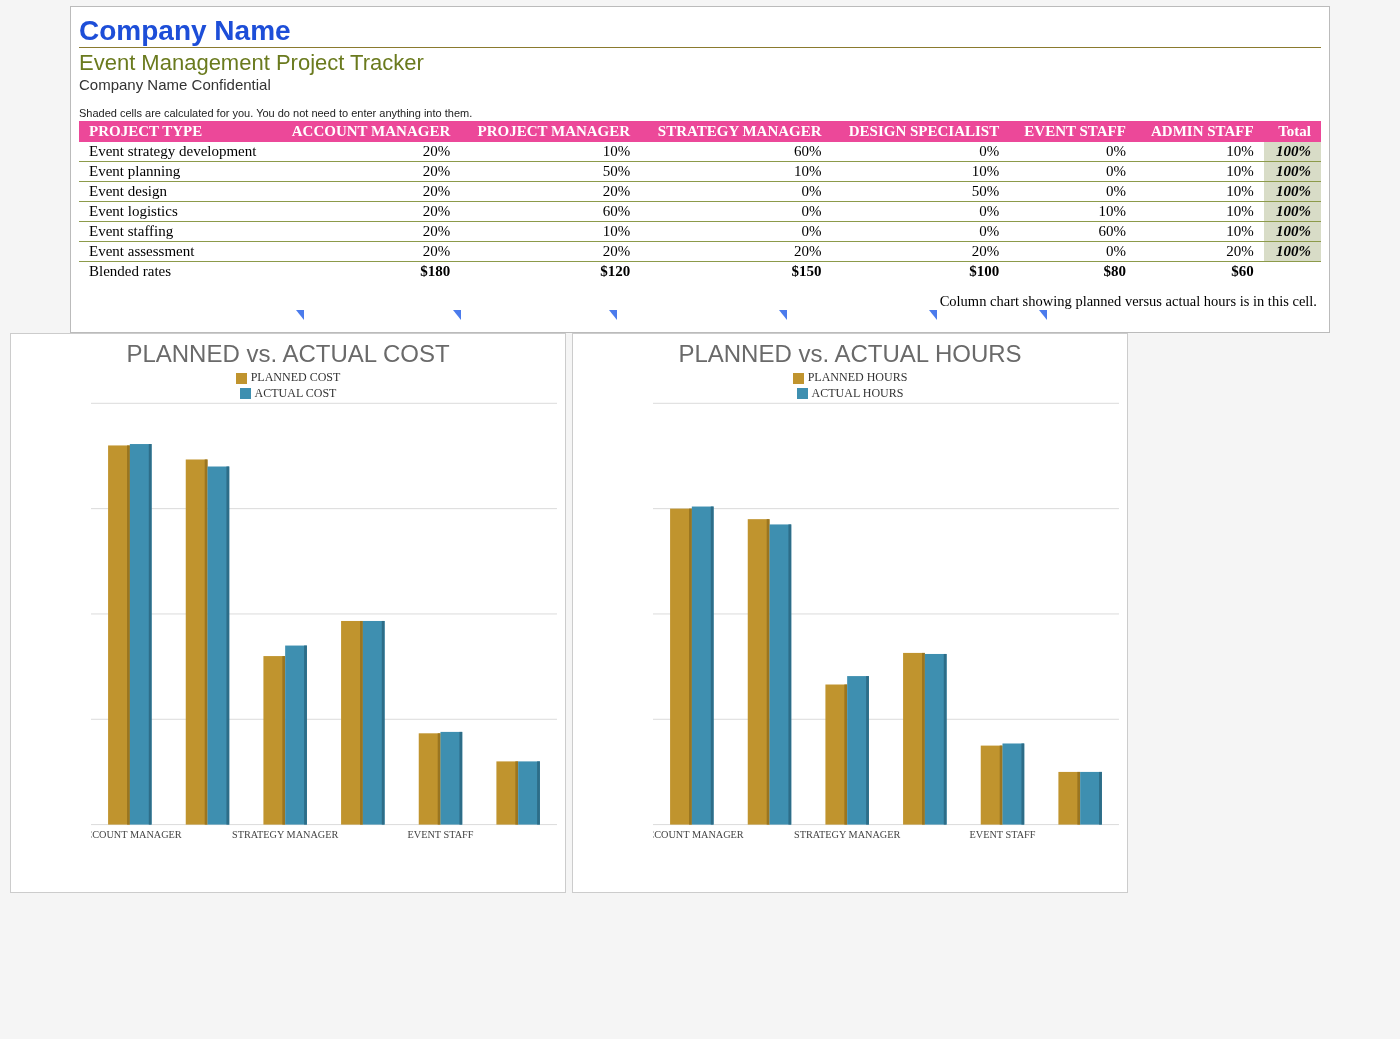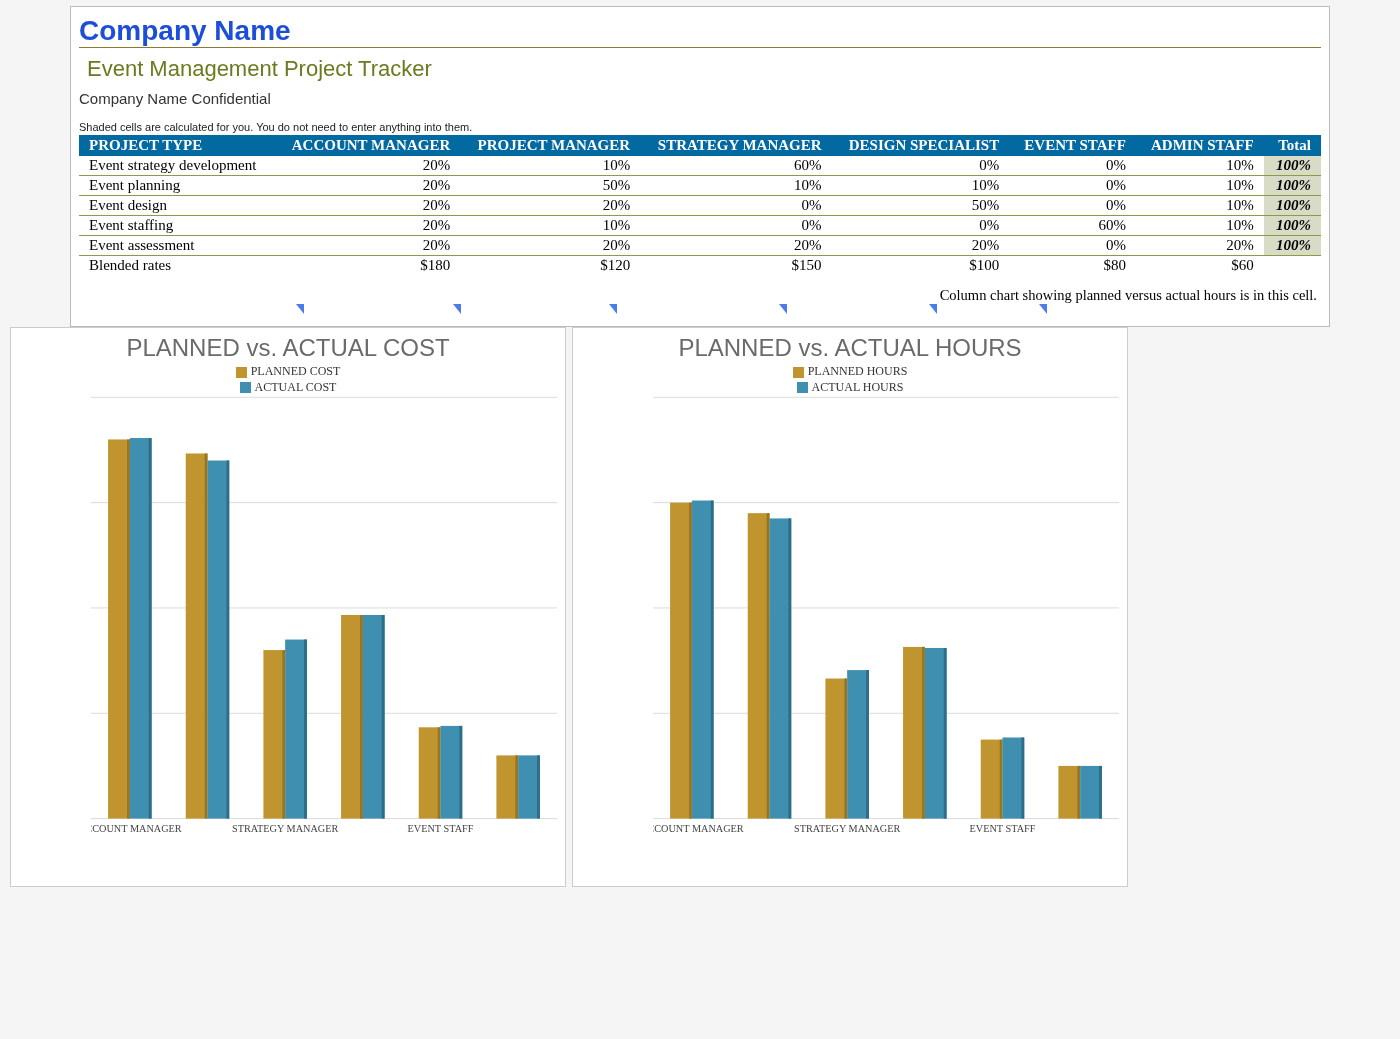--- a/index.html
+++ b/index.html
@@ -21,39 +21,39 @@
     font-weight: 600;
     color: #1d4ed8;
     margin: 2px 0 2px 0;
     border-bottom: 1.5px solid #8a7a2e;
     padding-bottom: 0;
   }
   .sub-title {
     font-size: 22px;
     color: #6a7a1e;
     font-weight: 400;
-    margin: 8px;
+    margin: 0;
   }
   .confidential {
     font-size: 15px;
     color: #333;
     margin: 0 0 14px 0;
   }
   .help-text {
     font-size: 11px;
     color: #222;
     margin: 0 0 2px 0;
   }
   table.grid {
     width: 100%;
     border-collapse: collapse;
     font-size: 15px;
   }
   table.grid thead th {
-    background: #0369a1;
+    background: #ec4899;
     color: #fff;
     font-weight: 700;
     text-align: right;
     padding: 2px 10px;
     font-family: Georgia, "Times New Roman", serif;
     white-space: nowrap;
     margin-left: 36px;
   }
   table.grid thead th.first { text-align: left; }
   table.grid thead th.total { text-align: right; }
@@ -64,21 +64,21 @@
     border-bottom: 1px solid #8c9a4a;
   }
   table.grid tbody td.first { text-align: left; }
   table.grid tbody td.totalcell {
     background: #d8dcc7;
     font-weight: 700;
     font-style: italic;
   }
   table.grid tbody tr.rates td {
     border-bottom: none;
-    font-weight: 400;
+    font-weight: 700;
     border-top: 1px solid #8c9a4a;
   }
   table.grid tbody tr.rates td.first { font-weight: 400; }
   .chart-note {
     text-align: right;
     font-family: Georgia, "Times New Roman", serif;
     font-size: 14.5px;
     padding: 12px 4px 0 0;
   }
   .filter-row {
@@ -200,20 +200,30 @@
           <td>10%</td>
           <td class="totalcell">100%</td>
         </tr>
         <tr>
           <td class="first">Event design</td>
           <td>20%</td>
           <td>20%</td>
           <td>0%</td>
           <td>50%</td>
           <td>0%</td>
+          <td>10%</td>
+          <td class="totalcell">100%</td>
+        </tr>
+        <tr>
+          <td class="first">Event logistics</td>
+          <td>20%</td>
+          <td>60%</td>
+          <td>0%</td>
+          <td>0%</td>
+          <td>10%</td>
           <td>10%</td>
           <td class="totalcell">100%</td>
         </tr>
         <tr>
           <td class="first">Event staffing</td>
           <td>20%</td>
           <td>10%</td>
           <td>0%</td>
           <td>0%</td>
           <td>60%</td>

